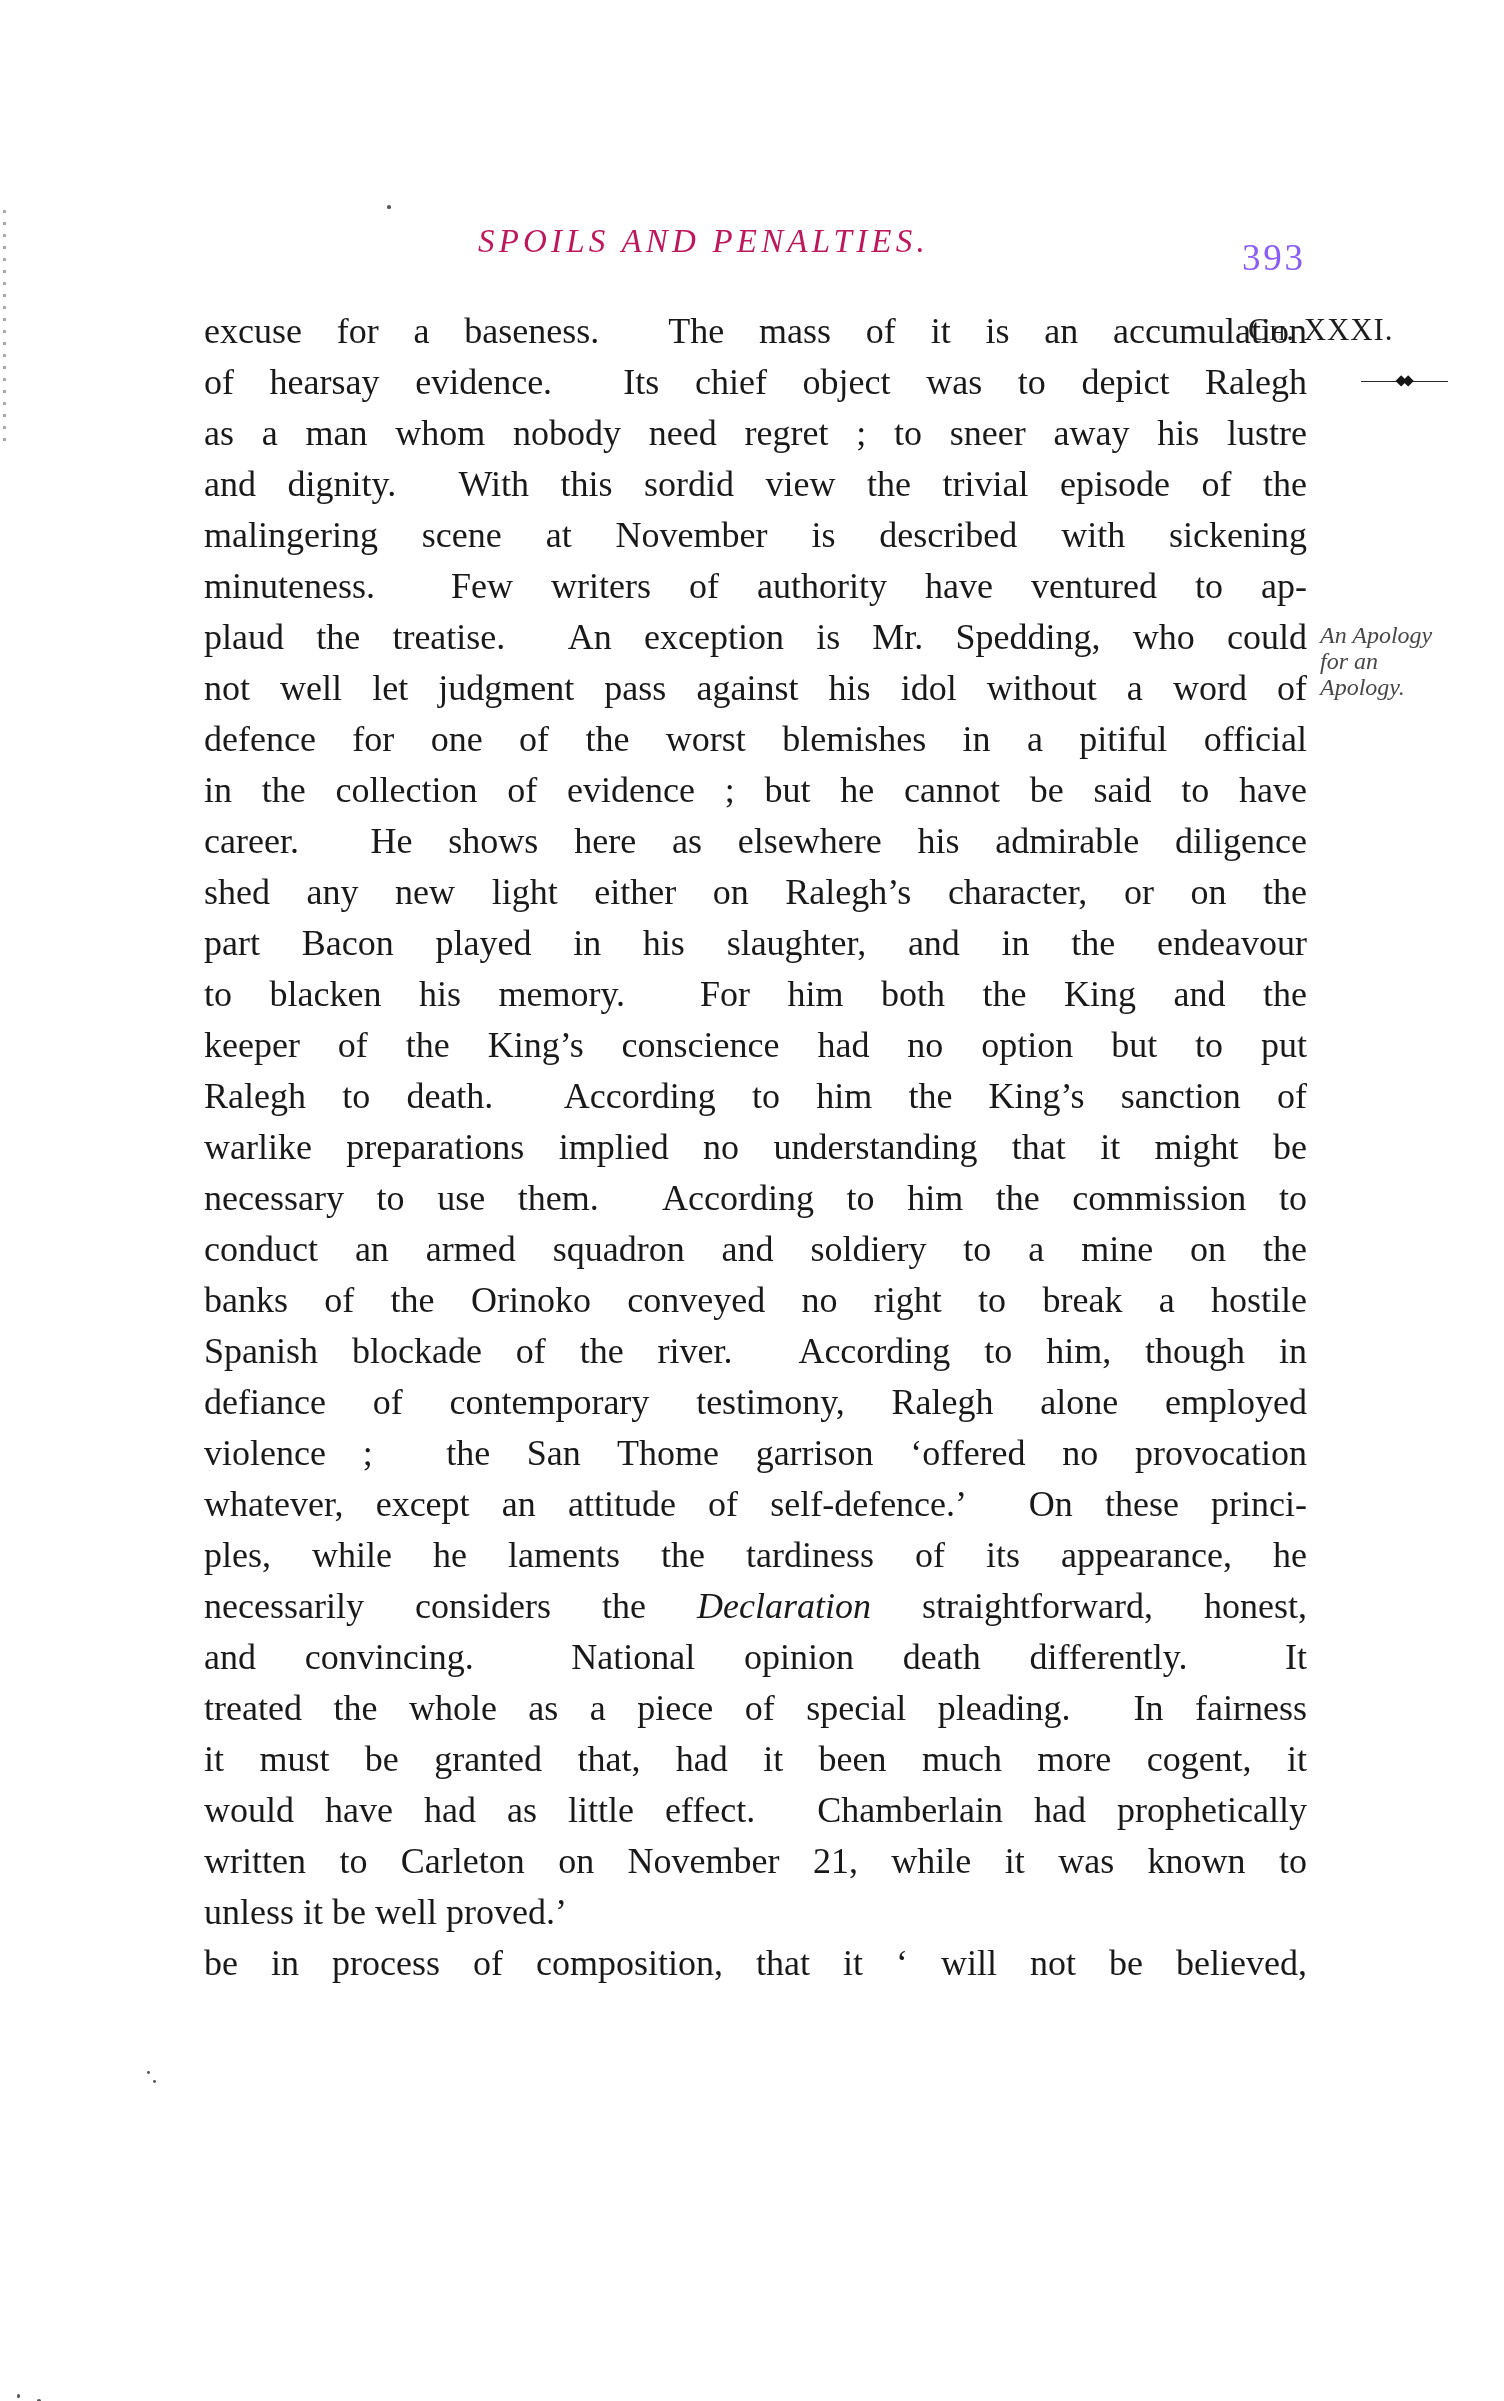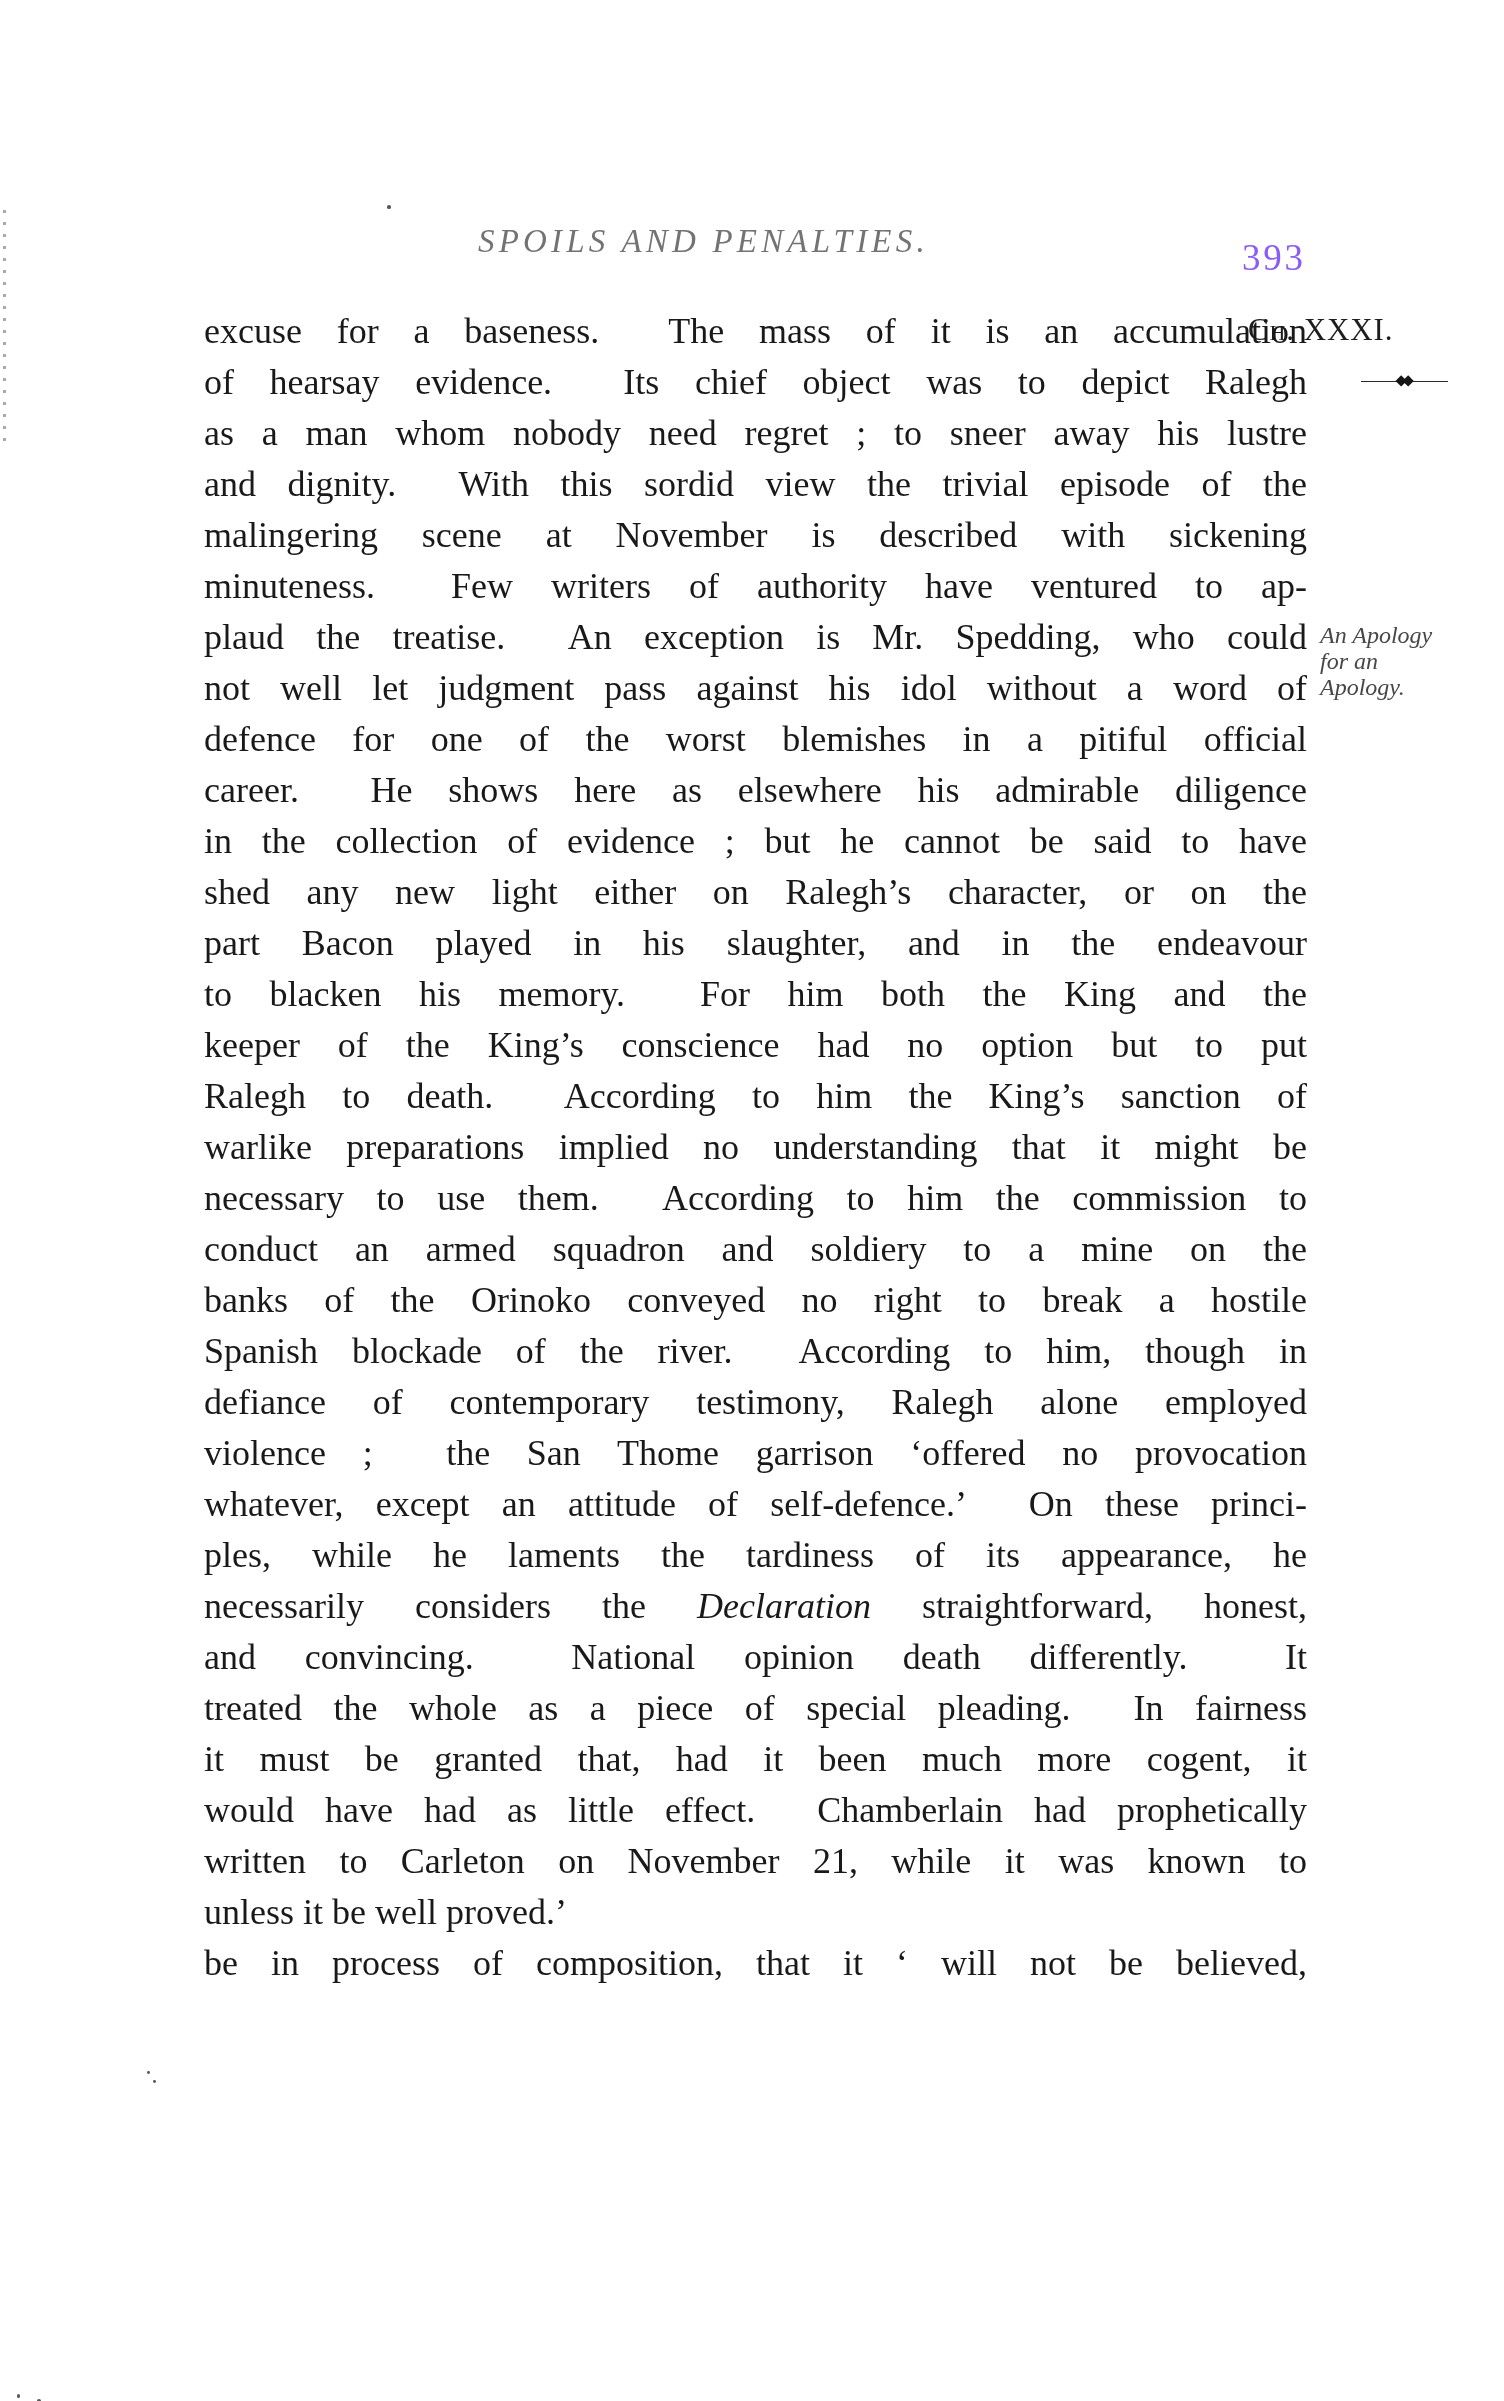--- a/index.html
+++ b/index.html
@@ -16,21 +16,21 @@
 
   
   .header-title {
     position: absolute;
     left: 478px;
     top: 223px;
     font-style: italic;
     font-size: 33px;
     letter-spacing: 4.2px;
     white-space: nowrap;
-    color: #737373;
+    color: #be185d;
   }
   .page-number {
     position: absolute;
     left: 1242px;
     top: 236px;
     font-size: 37px;
     letter-spacing: 2.8px;
     color: #8b5cf6;
   }
 
@@ -133,22 +133,22 @@
   <div class="text-block">
       <div class="line">excuse for a baseness.  The mass of it is an accumulation</div>
       <div class="line">of hearsay evidence.  Its chief object was to depict Ralegh</div>
       <div class="line">as a man whom nobody need regret ; to sneer away his lustre</div>
       <div class="line">and dignity.  With this sordid view the trivial episode of the</div>
       <div class="line">malingering scene at November is described with sickening</div>
       <div class="line">minuteness.  Few writers of authority have ventured to ap-</div>
       <div class="line">plaud the treatise.  An exception is Mr. Spedding, who could</div>
       <div class="line">not well let judgment pass against his idol without a word of</div>
       <div class="line">defence for one of the worst blemishes in a pitiful official</div>
+      <div class="line">in the collection of evidence ; but he cannot be said to have</div>
       <div class="line">career.  He shows here as elsewhere his admirable diligence</div>
-      <div class="line">in the collection of evidence ; but he cannot be said to have</div>
       <div class="line">shed any new light either on Ralegh’s character, or on the</div>
       <div class="line">part Bacon played in his slaughter, and in the endeavour</div>
       <div class="line">to blacken his memory.  For him both the King and the</div>
       <div class="line">keeper of the King’s conscience had no option but to put</div>
       <div class="line">Ralegh to death.  According to him the King’s sanction of</div>
       <div class="line">warlike preparations implied no understanding that it might be</div>
       <div class="line">necessary to use them.  According to him the commission to</div>
       <div class="line">conduct an armed squadron and soldiery to a mine on the</div>
       <div class="line">banks of the Orinoko conveyed no right to break a hostile</div>
       <div class="line">Spanish blockade of the river.  According to him, though in</div>

